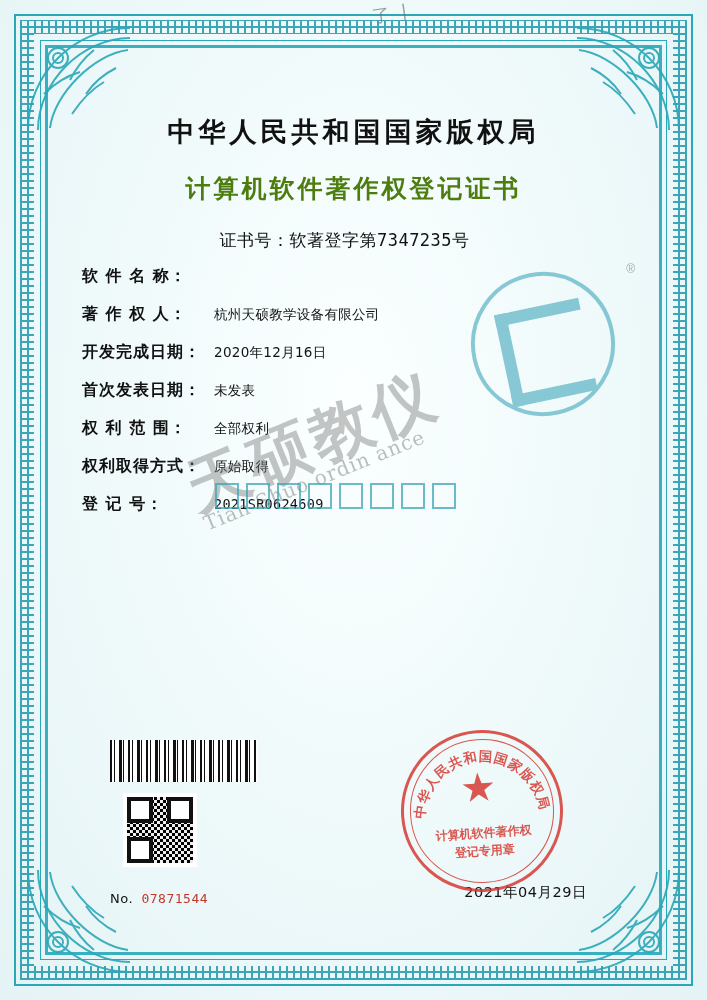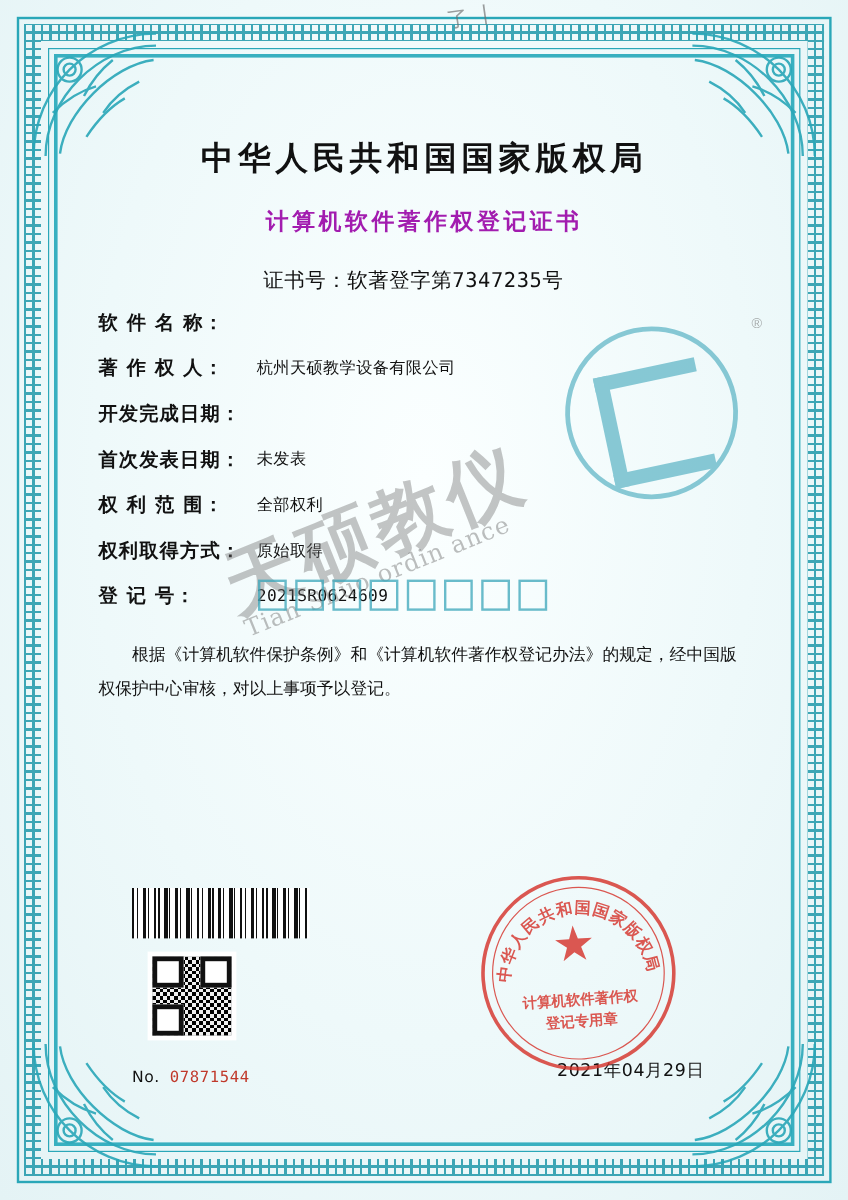--- a/index.html
+++ b/index.html
@@ -96,23 +96,23 @@
     font-weight: bold;
     font-size: 27px;
     letter-spacing: 4px;
     color: #111;
     margin-top: 52px;
   }
   .title-sub {
     text-align: center;
     font-family: "DejaVu Serif", "Liberation Serif", serif;
     font-weight: bold;
-    font-size: 19px;
+    font-size: 25px;
     letter-spacing: 3px;
-    color: #a21caf;
+    color: #4d7c0f;
     margin-top: 22px;
   }
 
   .cert-no {
     text-align: center;
     font-size: 17px;
     color: #111;
     margin-top: 24px;
     padding-right: 18px;
     letter-spacing: .5px;
@@ -440,20 +440,21 @@
         <div class="field-label">软 件 名 称：</div>
       </div>
 
       <div class="field-row">
         <div class="field-label">著 作 权 人：</div>
         <div class="field-value">杭州天硕教学设备有限公司</div>
       </div>
 
       <div class="field-row">
         <div class="field-label">开发完成日期：</div>
+        <div class="field-value">2020年12月16日</div>
       </div>
 
       <div class="field-row">
         <div class="field-label">首次发表日期：</div>
         <div class="field-value">未发表</div>
       </div>
 
       <div class="field-row">
         <div class="field-label">权 利 范 围：</div>
         <div class="field-value">全部权利</div>
@@ -464,21 +465,20 @@
         <div class="field-value">原始取得</div>
       </div>
 
       <div class="field-row">
         <div class="field-label">登 记 号：</div>
         <div class="field-value mono">2021SR0624609</div>
       </div>
 
     </div>
 
-    <div class="paragraph">根据《计算机软件保护条例》和《计算机软件著作权登记办法》的规定，经中国版权保护中心审核，对以上事项予以登记。</div>
 
     <div class="bottom">
 
       <div class="barcode"></div>
 
       <div class="qrcode">
         <div class="qr-marker" style="left:0;top:0;"></div>
         <div class="qr-marker" style="right:0;top:0;"></div>
         <div class="qr-marker" style="left:0;bottom:0;"></div>
       </div>

